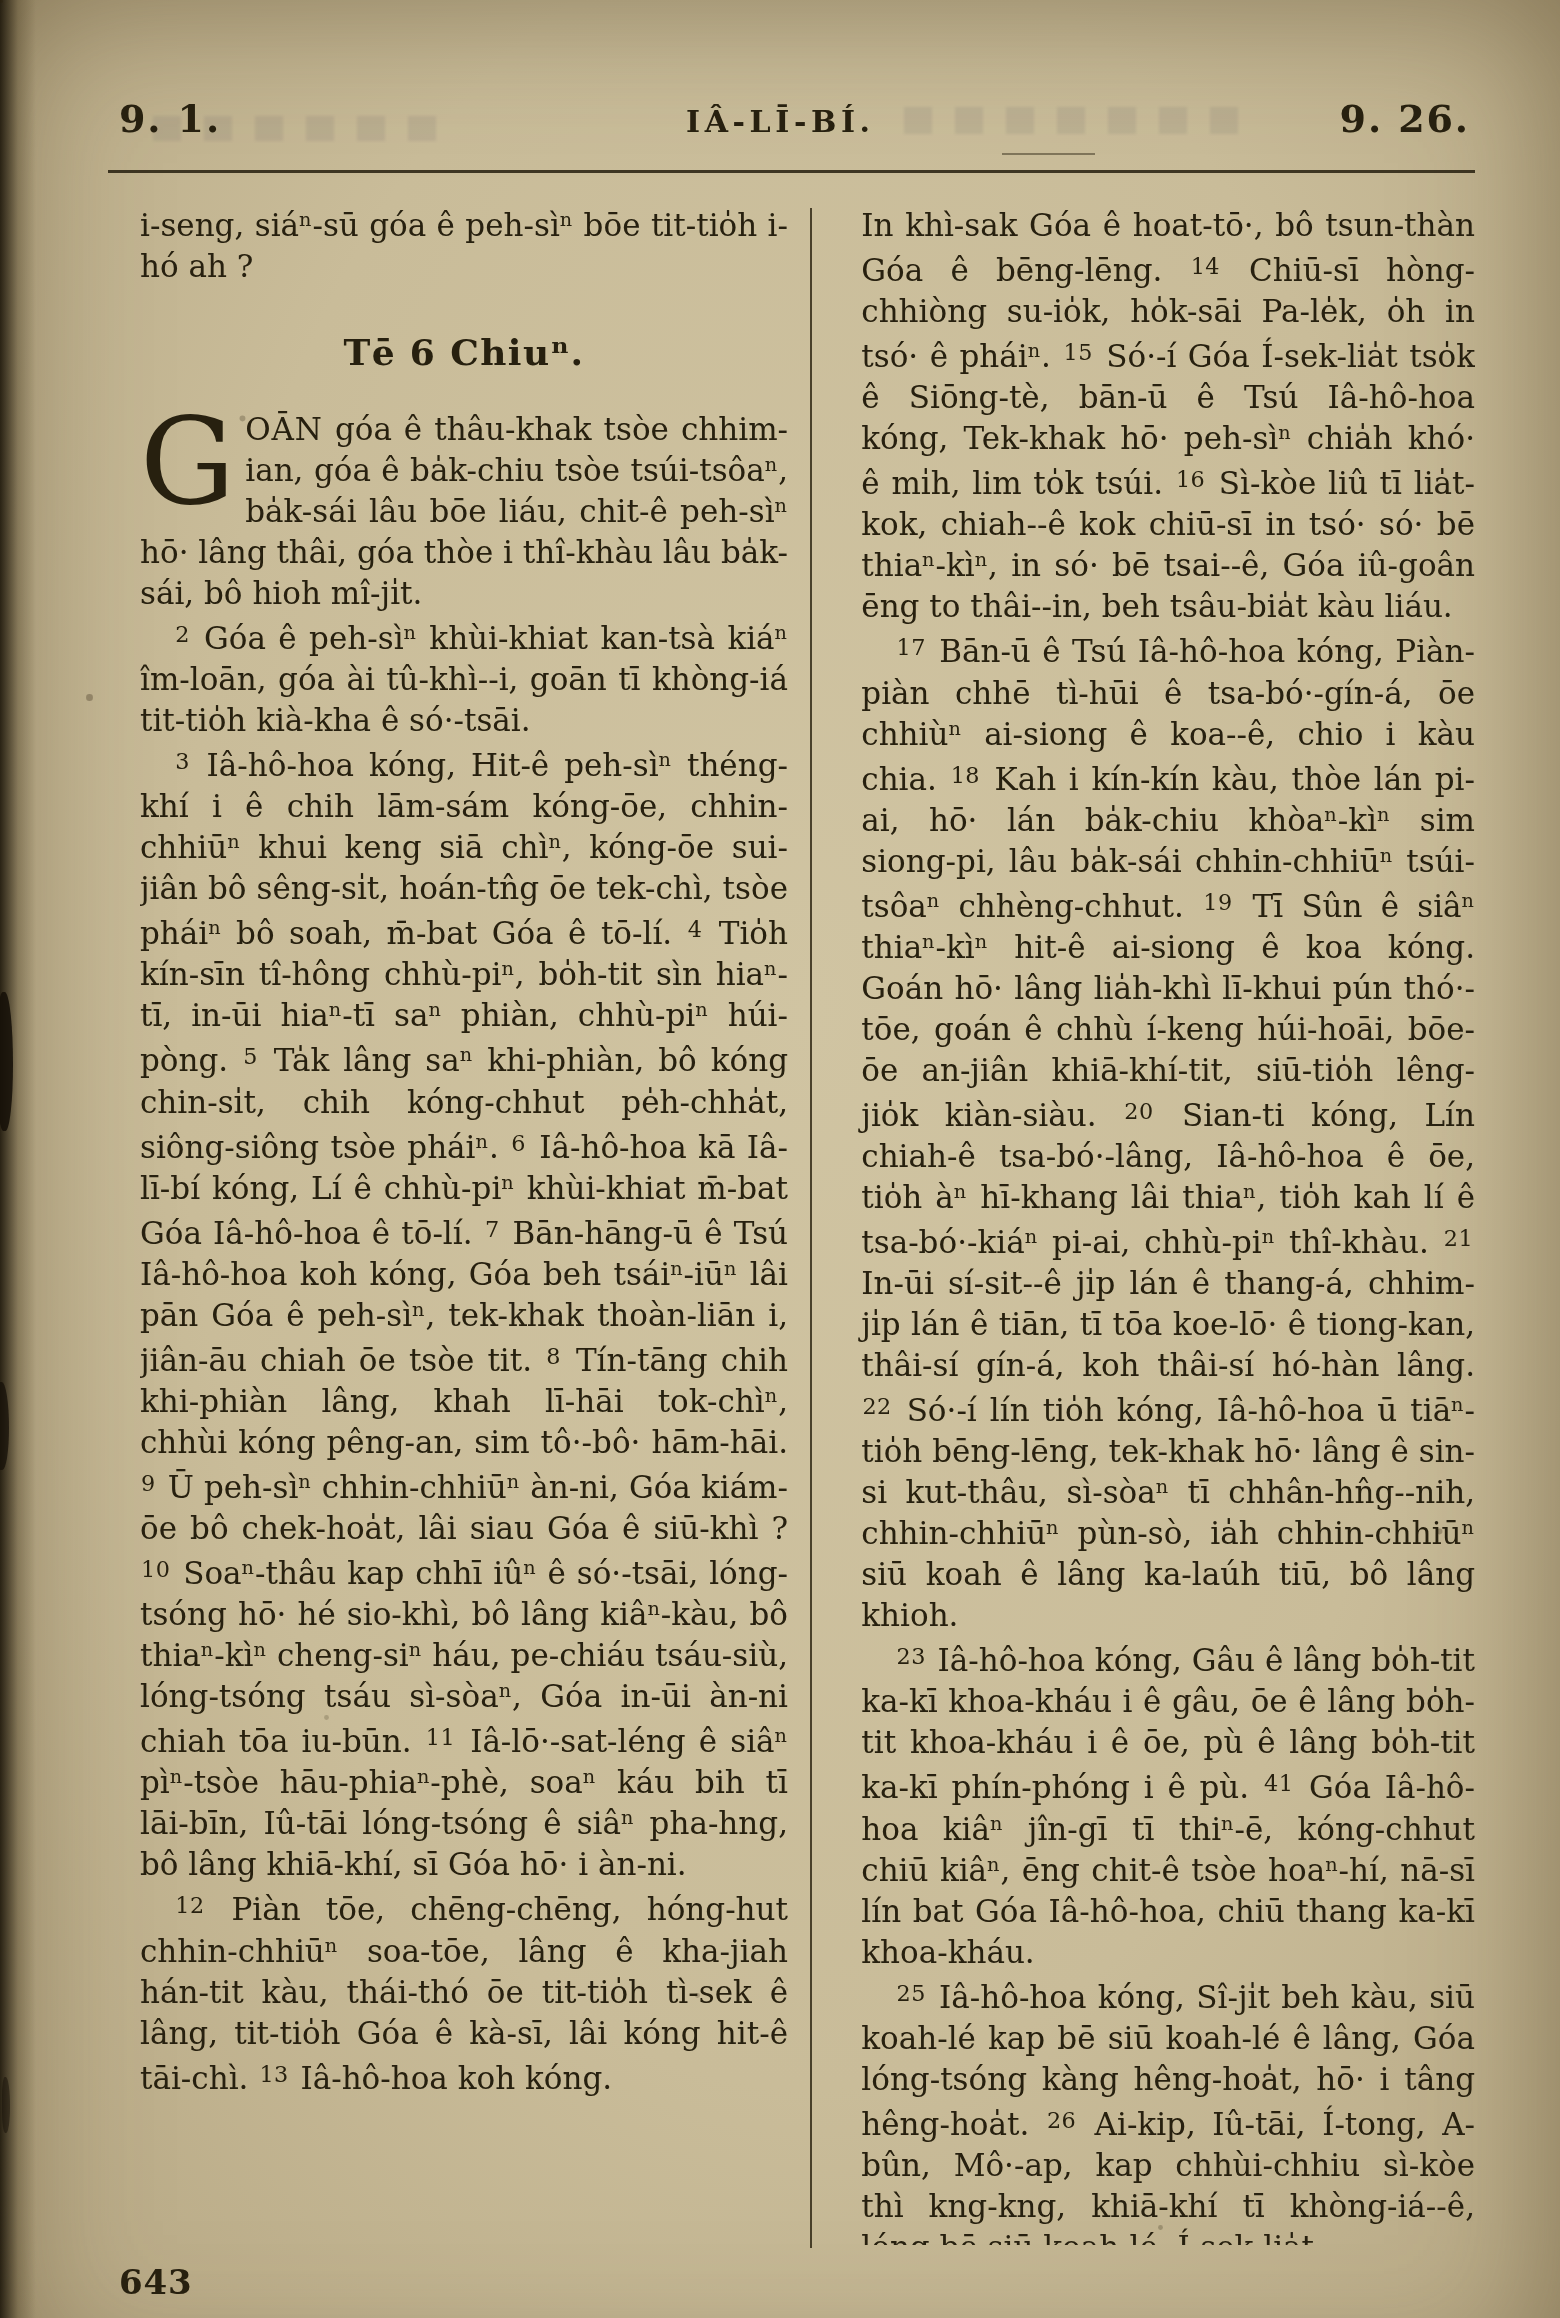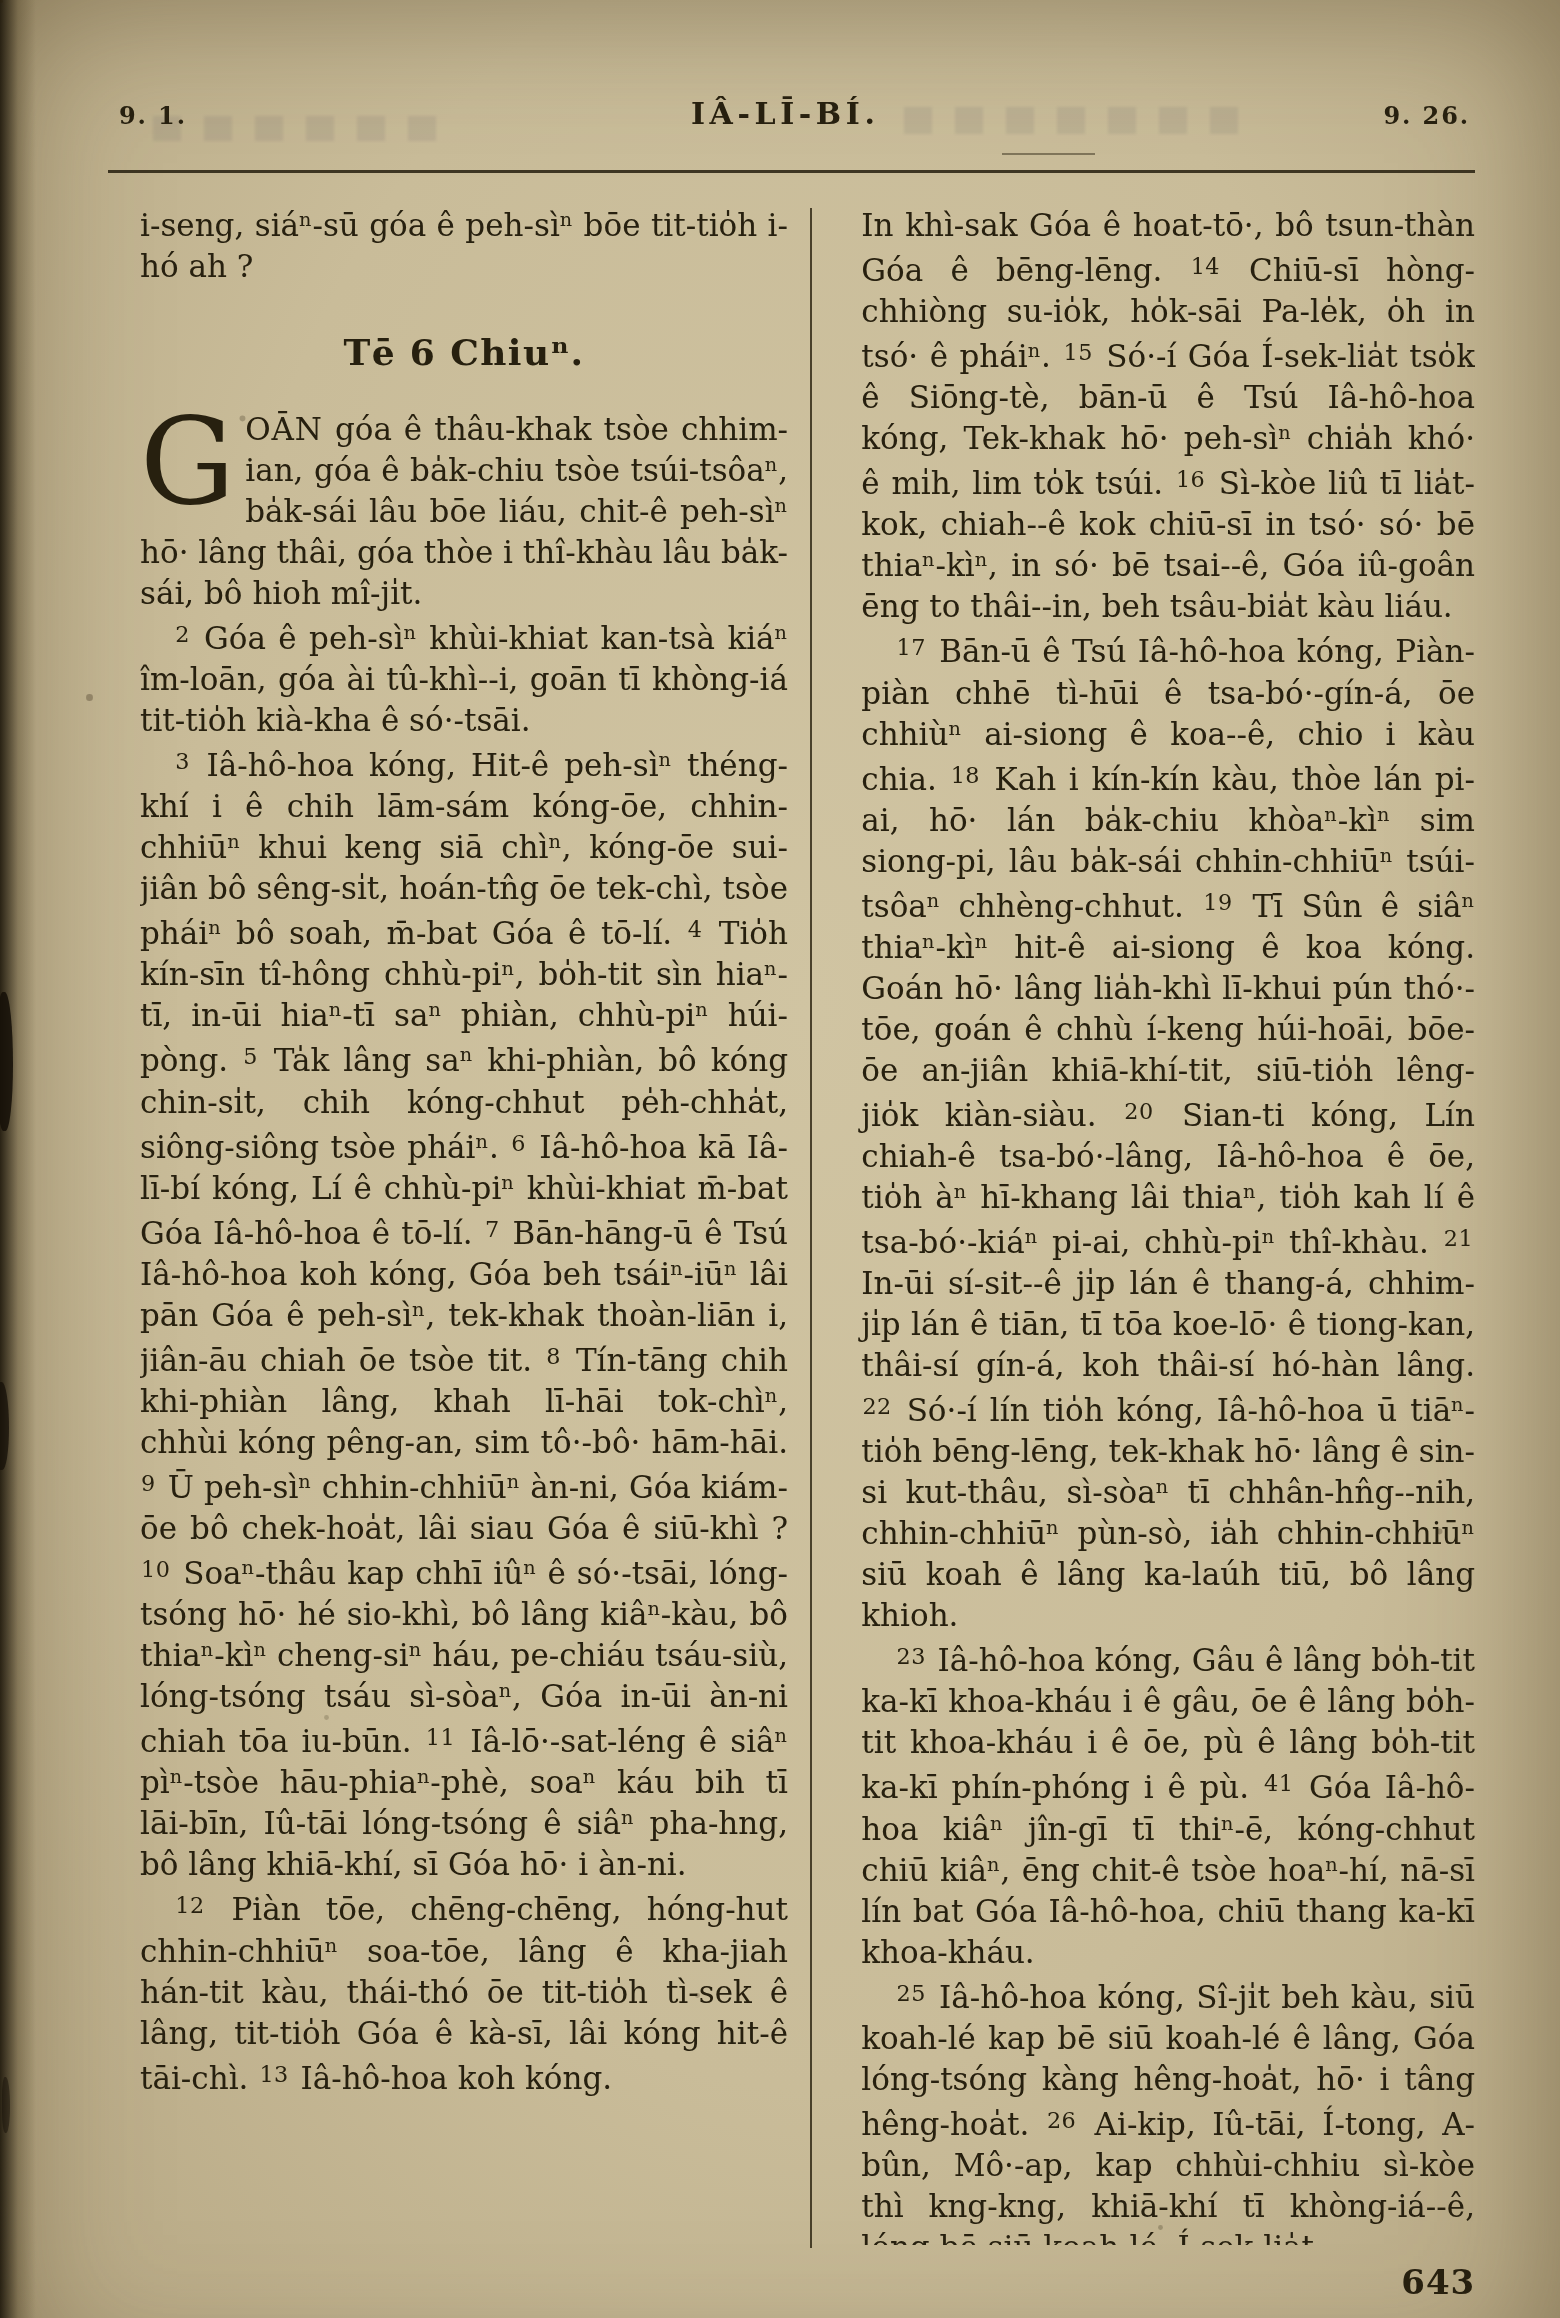--- a/index.html
+++ b/index.html
@@ -32,21 +32,21 @@
     box-shadow:241px 417px 0 1.4px rgba(45,34,16,.25), 1345px 649px 0 0.9px rgba(45,34,16,.3),
       696px 1994px 0 0.9px rgba(45,34,16,.22), 1438px 1530px 0 1.4px rgba(45,34,16,.28),
       325px 1716px 0 0.9px rgba(45,34,16,.2), 1159px 2226px 0 0.9px rgba(45,34,16,.25),
       88px 696px 0 1.9px rgba(45,34,16,.3);}
   
   .header{
     position:absolute;top:96px;left:119px;right:91px;
     display:flex;justify-content:space-between;align-items:baseline;
     font-weight:bold;
   }
-  .ref{font-size:24px;letter-spacing:1.9px;}
+  .ref{font-size:38px;letter-spacing:1.9px;}
   .book-title{font-size:30px;letter-spacing:4.6px;}
   .head-rule{position:absolute;top:170px;left:108px;right:86px;height:0;
     border-top:3.2px solid rgba(38,30,14,.85);}
   .head-rule-ghost{position:absolute;top:153px;left:1002px;width:93px;height:0;
     border-top:2.3px double rgba(38,30,14,.45);}
   
   .columns{
     position:absolute;top:205px;left:119px;right:86px;bottom:153px;
     display:flex;
     font-size:31px;line-height:41px;text-align:justify;
@@ -63,21 +63,21 @@
     margin:45px 0 36px 0;letter-spacing:1.4px;text-indent:0;
   }
   .dropcap{
     float:left;font-size:119px;line-height:92px;
     padding:6.5px 10.2px 0 0;font-weight:normal;
   }
   .lead-caps{letter-spacing:0.9px;}
   
   .page-number{
     position:absolute;bottom:96px;left:119px;right:86px;
-    text-align:right;font-weight:bold;font-size:34px;letter-spacing:0.9px;
+    text-align:left;font-weight:bold;font-size:34px;letter-spacing:0.9px;
   }
 </style>
 </head>
 <body>
 
 <div class="page">
 
   <div class="binding-edge"></div>
   <div class="ink-blob blob-a"></div>
   <div class="ink-blob blob-b"></div>

